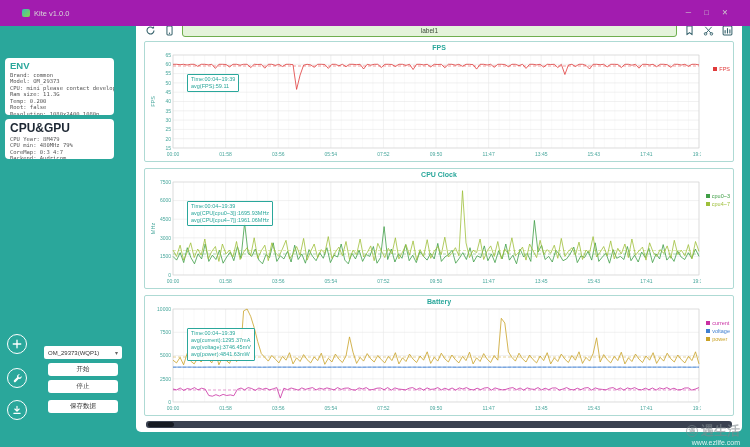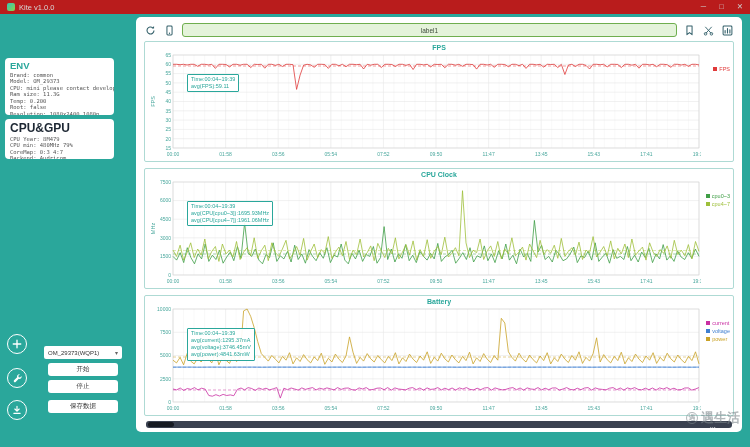--- a/index.html
+++ b/index.html
@@ -1,19 +1,19 @@
 <!DOCTYPE html>
 <html><head>
 <meta charset="utf-8">
 <style>
   html,body{margin:0;padding:0;width:750px;height:447px;overflow:hidden;
     font-family:"Liberation Sans",sans-serif;background:#2aa79b;position:relative;}
   
-  .titlebar{position:absolute;top:0;left:0;right:0;height:14px;background:#b91c1c;
-    display:flex;align-items:center;padding:0 7px;box-sizing:border-box;z-index:9;}
+  .titlebar{position:absolute;top:0;left:0;right:0;height:26px;background:#a21caf;
+    display:flex;align-items:center;padding:0 22px;box-sizing:border-box;z-index:9;}
   .tb-logo{width:8px;height:8px;border-radius:2px;margin-right:4px;
     background:linear-gradient(135deg,#35c3b5,#8bd448);}
   .tb-title{color:#d8d8d8;font-size:7.5px;}
   .tb-controls{margin-left:auto;display:flex;gap:13px;color:#cfcfcf;font-size:7.5px;}
   .tb-controls span{cursor:default;line-height:14px;}
   
   .card{position:absolute;left:5px;width:109px;background:#fff;border-radius:4px;
     padding:2px 5px;box-sizing:border-box;overflow:hidden;margin-top:40px;}
   .env-card{top:18px;height:57px;}
   .cpu-card{top:79px;height:40px;}
@@ -48,21 +48,21 @@
   .lg-sq{width:4px;height:4px;display:inline-block;}
   .lg-tx{font-size:5.5px;}
   .tip{position:absolute;left:42px;top:32px;border:1px solid #2aa79b;
     background:rgba(255,255,255,.93);padding:1px 3px;border-radius:1px;z-index:3;}
   .tip div{font-size:5.5px;color:#2aa79b;line-height:1.3;white-space:nowrap;}
   .hscroll{position:absolute;left:10px;right:10px;bottom:4px;height:7px;background:#3a4150;
     border-radius:3px;cursor:pointer;}
   .hscroll-handle{position:absolute;left:2px;top:1px;bottom:1px;width:26px;background:#161a22;
     border-radius:3px;cursor:grab;}
   
-  .watermark{position:absolute;right:10px;bottom:14px;text-align:left;z-index:10;pointer-events:none;}
+  .watermark{position:absolute;right:10px;bottom:1px;text-align:right;z-index:10;pointer-events:none;}
   .wm-brand{font-size:13px;font-weight:bold;color:rgba(125,135,140,.6);
     display:flex;align-items:center;gap:3px;justify-content:flex-end;}
   .wm-logo{width:12px;height:12px;border-radius:50%;border:1.5px solid rgba(125,135,140,.6);
     box-sizing:border-box;display:flex;align-items:center;justify-content:center;
     font-size:7px;color:rgba(125,135,140,.6);}
   .wm-url{font-size:7px;color:rgba(255,255,255,.85);margin-top:-1px;}
 </style>
 </head>
 <body>
 

